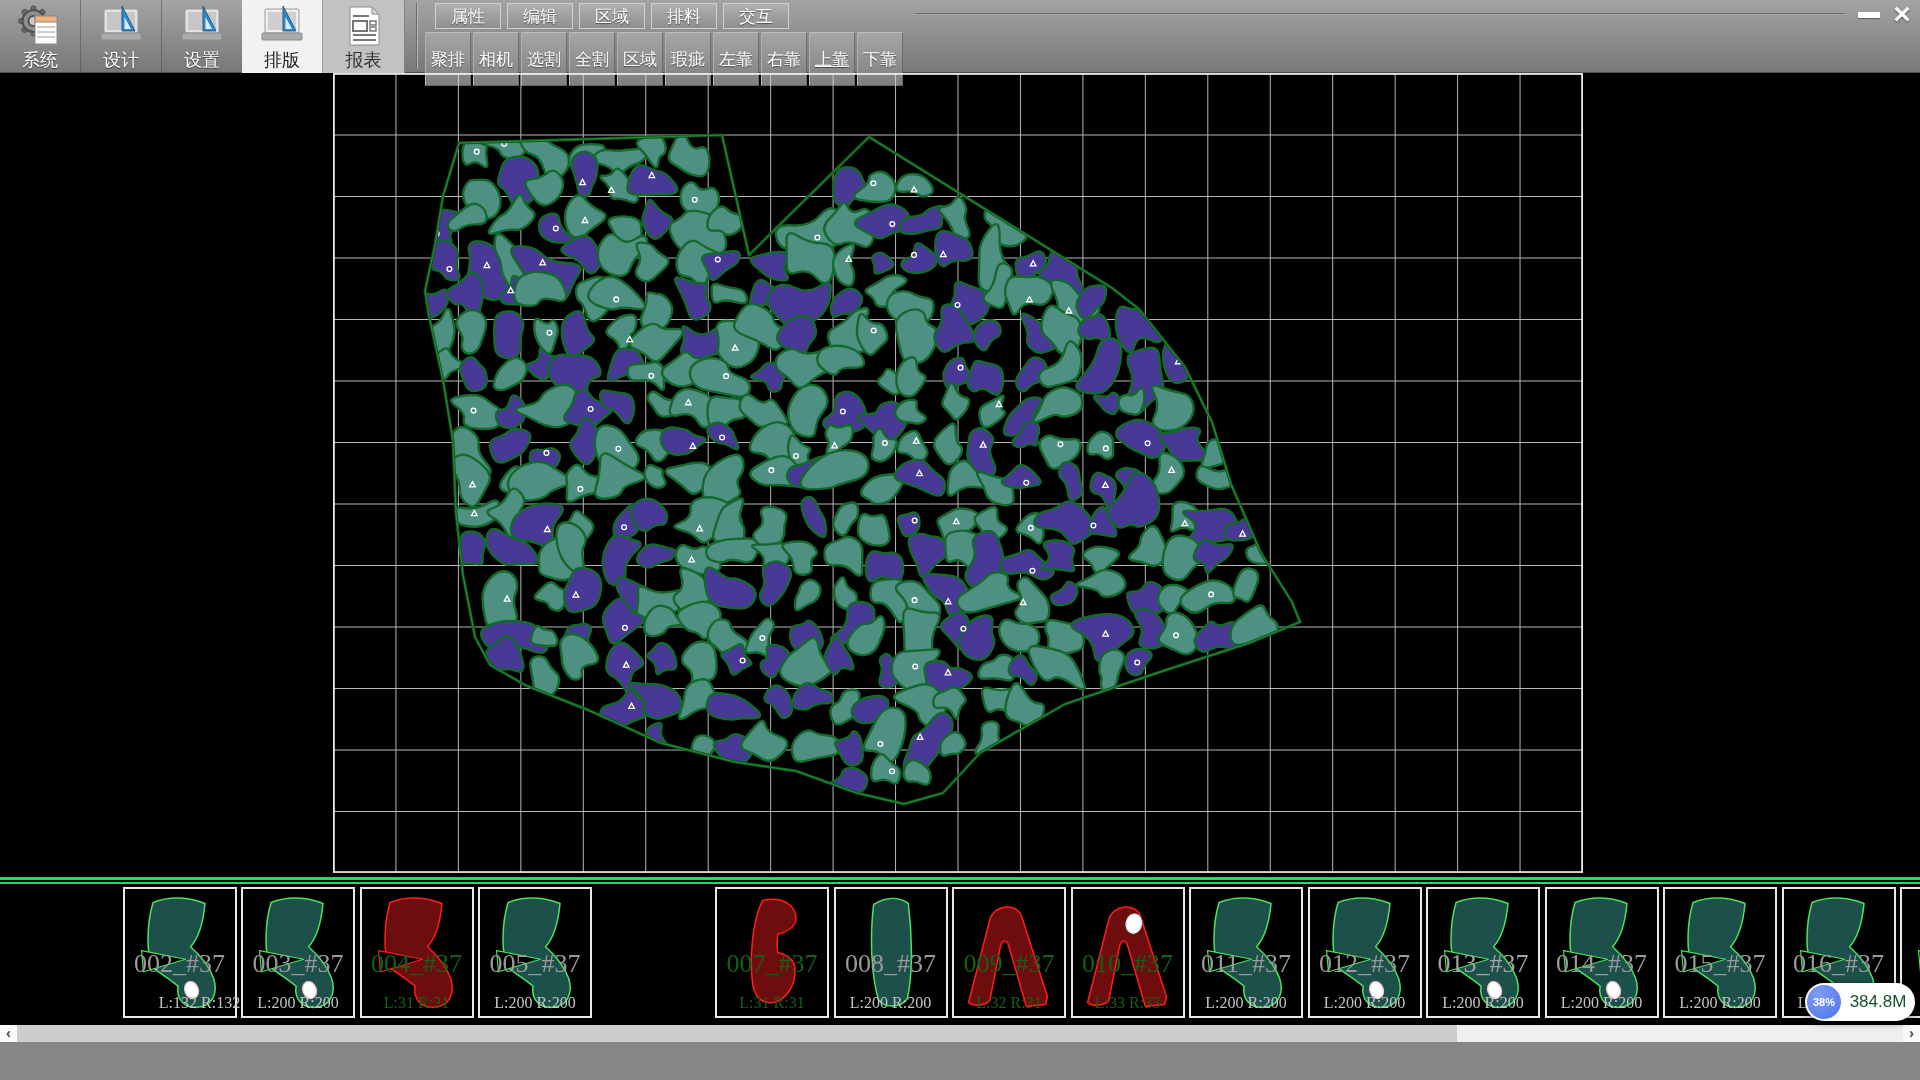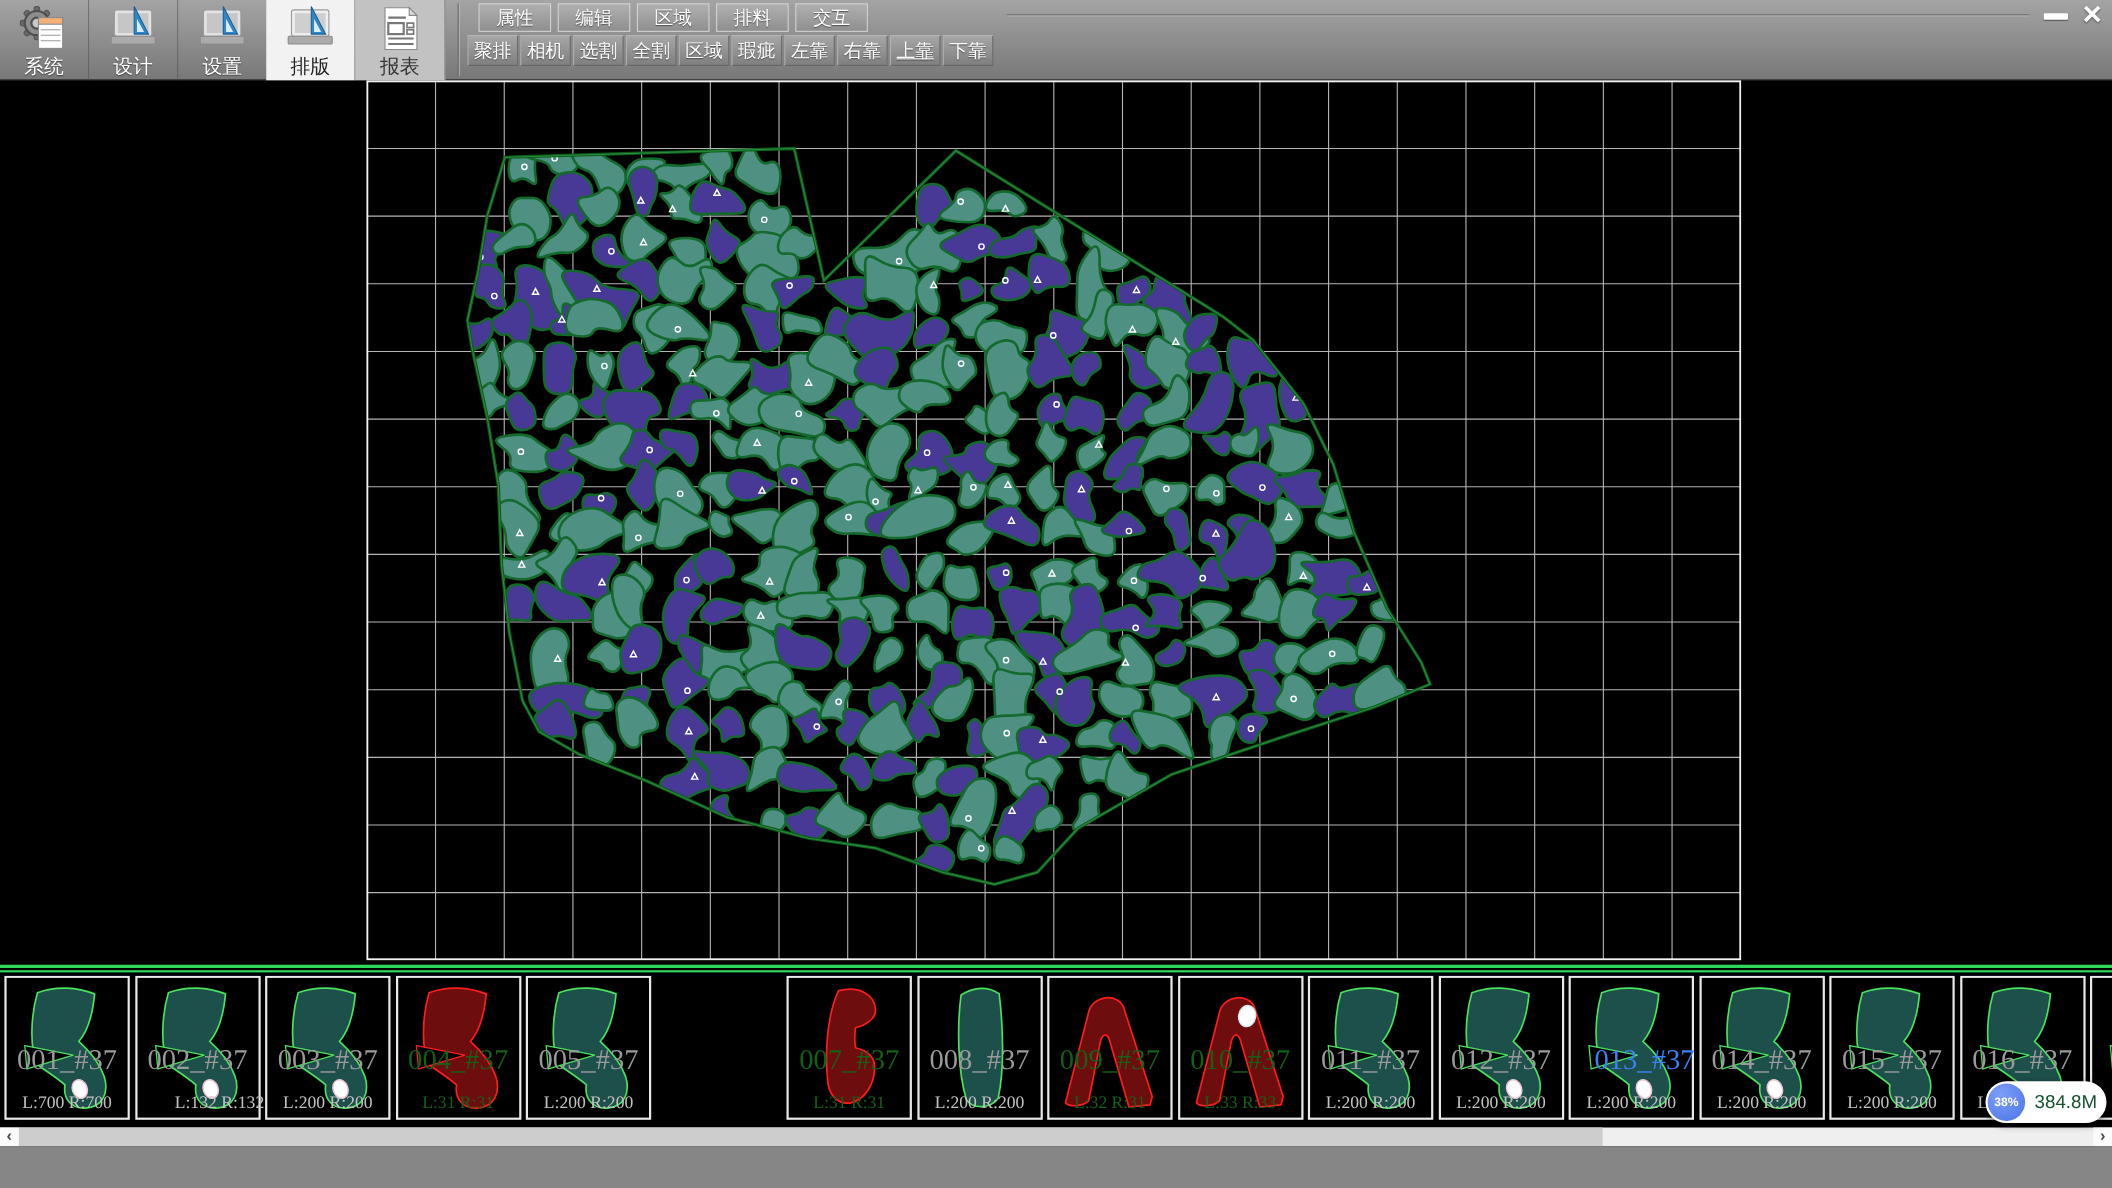--- a/index.html
+++ b/index.html
@@ -19,21 +19,21 @@
   .bigbtn.lite{background:#c2c2c2;color:#333;}
   .bigbtn.lite .lbl{text-shadow:none;}
 
   .vgroove{position:absolute;top:3px;height:66px;width:0;border-left:1px solid #6a6a6a;border-right:1px solid #b6b6b6;}
   .hgroove{position:absolute;height:0;border-top:1px solid #6a6a6a;border-bottom:1px solid #adadad;}
 
   .tab{position:absolute;top:3px;height:26px;width:66px;box-sizing:border-box;
        background:linear-gradient(#b0b0b0,#8f8f8f);border:1px solid #d2d2d2;
        color:#fff;font-size:17px;display:flex;align-items:center;justify-content:center;
        text-shadow:0 1px 1px rgba(60,60,60,.8);cursor:default;}
-  .tool{position:absolute;top:32px;height:28px;width:46px;box-sizing:border-box;
+  .tool{position:absolute;top:32px;height:54px;width:46px;box-sizing:border-box;
         background:linear-gradient(#a6a6a6,#7f7f7f);
         border-top:1px solid #bdbdbd;border-left:1px solid #b0b0b0;
         border-right:1px solid #6d6d6d;border-bottom:1px solid #666;
         color:#fff;font-size:17px;display:flex;align-items:center;justify-content:center;
         text-shadow:0 1px 1px rgba(60,60,60,.8);cursor:default;}
 
   .winbtn{position:absolute;color:#fff;display:flex;align-items:center;justify-content:center;cursor:default;}
   .minbar{width:22px;height:6px;background:#fff;border-radius:1px;box-shadow:0 1px 1px rgba(0,0,0,.4);}
   .closex{font-size:30px;font-weight:bold;line-height:24px;text-shadow:0 1px 2px rgba(0,0,0,.5);}
 
@@ -649,29 +649,20 @@
         </g>
         <path d="M459,143 L 722,135 L 749,255 L 869,137 L 1112,288 L 1139,309 L 1185,367 L 1212,422 L 1231,484 L 1261,553 L 1292,602 L 1300,622 L 1249,643 L 1163,671 L 1065,704 L 980,753 L 943,793 L 904,804 L 857,793 L 796,771 L 735,762 L 661,743 L 588,710 L 527,686 L 490,665 L 475,637 L 463,575 L 456,514 L 453,441 L 443,380 L 429,316 L 425,291 L 435,245 L 443,196 Z" fill="none" stroke="#0c5a1c" stroke-width="3"></path>
         <path d="M459,143 L 722,135 L 749,255 L 869,137 L 1112,288 L 1139,309 L 1185,367 L 1212,422 L 1231,484 L 1261,553 L 1292,602 L 1300,622 L 1249,643 L 1163,671 L 1065,704 L 980,753 L 943,793 L 904,804 L 857,793 L 796,771 L 735,762 L 661,743 L 588,710 L 527,686 L 490,665 L 475,637 L 463,575 L 456,514 L 453,441 L 443,380 L 429,316 L 425,291 L 435,245 L 443,196 Z" fill="none" stroke="#2f9c40" stroke-width="1" opacity="0.8"></path>
       </svg>
   </div>
 
   <div class="strip">
     <div class="gline1" style="background: rgb(46, 214, 90);"></div>
     <div class="gline2" style="background: rgb(46, 214, 90);"></div>
     <div class="cells" id="cells">
-        <div class="cell" style="left: 4px; border: 2px solid rgb(233, 233, 233);">
-          <svg width="108" height="125" viewBox="0 0 100 130">
-            <path d="M22,12 C40,5 60,7 76,13 C74,34 70,48 61,58 C70,66 80,77 85,91 C90,107 83,120 68,121 C54,122 46,112 48,99 C40,92 30,86 22,80 C14,64 16,32 22,12 Z" fill="#1d4f4b" stroke="#49e25b" stroke-width="1.6" stroke-linejoin="round"></path>
-            <path d="M10,62 L56,71 L12,84 Z" fill="#000" stroke="#49e25b" stroke-width="1.2"></path>
-            <ellipse cx="62" cy="103" rx="7" ry="9" fill="#ffffff" stroke="#f0c4ce" stroke-width="1.4" transform="rotate(-20 62 103)"></ellipse>
-          </svg>
-          <div class="nm" style="color: rgb(154, 154, 154);">001_#37</div>
-          <div class="lr" style="color: rgb(195, 195, 195);">L:700 R:700</div>
-        </div>
         <div class="cell" style="left: 122.5px; border: 2px solid rgb(233, 233, 233);">
           <svg width="108" height="125" viewBox="0 0 100 130">
             <path d="M22,12 C40,5 60,7 76,13 C74,34 70,48 61,58 C70,66 80,77 85,91 C90,107 83,120 68,121 C54,122 46,112 48,99 C40,92 30,86 22,80 C14,64 16,32 22,12 Z" fill="#1d4f4b" stroke="#49e25b" stroke-width="1.6" stroke-linejoin="round"></path>
             <path d="M10,62 L56,71 L12,84 Z" fill="#000" stroke="#49e25b" stroke-width="1.2"></path>
             <ellipse cx="62" cy="103" rx="7" ry="9" fill="#ffffff" stroke="#f0c4ce" stroke-width="1.4" transform="rotate(-20 62 103)"></ellipse>
           </svg>
           <div class="nm" style="color: rgb(154, 154, 154);">002_#37</div>
           <div class="lr" style="color: rgb(195, 195, 195); padding-left: 20px;">L:132 R:132</div>
         </div>
         <div class="cell" style="left: 241px; border: 2px solid rgb(233, 233, 233);">
@@ -744,21 +735,21 @@
           </svg>
           <div class="nm" style="color: rgb(154, 154, 154);">012_#37</div>
           <div class="lr" style="color: rgb(195, 195, 195);">L:200 R:200</div>
         </div>
         <div class="cell" style="left: 1426px; border: 2px solid rgb(233, 233, 233);">
           <svg width="108" height="125" viewBox="0 0 100 130">
             <path d="M22,12 C40,5 60,7 76,13 C74,34 70,48 61,58 C70,66 80,77 85,91 C90,107 83,120 68,121 C54,122 46,112 48,99 C40,92 30,86 22,80 C14,64 16,32 22,12 Z" fill="#1d4f4b" stroke="#49e25b" stroke-width="1.6" stroke-linejoin="round"></path>
             <path d="M10,62 L56,71 L12,84 Z" fill="#000" stroke="#49e25b" stroke-width="1.2"></path>
             <ellipse cx="62" cy="103" rx="7" ry="9" fill="#ffffff" stroke="#f0c4ce" stroke-width="1.4" transform="rotate(-20 62 103)"></ellipse>
           </svg>
-          <div class="nm" style="color: #3b82f6; padding-left: 12px;">013_#37</div>
+          <div class="nm" style="color: #a3a3a3;">013_#37</div>
           <div class="lr" style="color: rgb(195, 195, 195);">L:200 R:200</div>
         </div>
         <div class="cell" style="left: 1544.5px; border: 2px solid rgb(233, 233, 233);">
           <svg width="108" height="125" viewBox="0 0 100 130">
             <path d="M22,12 C40,5 60,7 76,13 C74,34 70,48 61,58 C70,66 80,77 85,91 C90,107 83,120 68,121 C54,122 46,112 48,99 C40,92 30,86 22,80 C14,64 16,32 22,12 Z" fill="#1d4f4b" stroke="#49e25b" stroke-width="1.6" stroke-linejoin="round"></path>
             <path d="M10,62 L56,71 L12,84 Z" fill="#000" stroke="#49e25b" stroke-width="1.2"></path>
             <ellipse cx="62" cy="103" rx="7" ry="9" fill="#ffffff" stroke="#f0c4ce" stroke-width="1.4" transform="rotate(-20 62 103)"></ellipse>
           </svg>
           <div class="nm" style="color: rgb(154, 154, 154);">014_#37</div>
           <div class="lr" style="color: rgb(195, 195, 195);">L:200 R:200</div>

